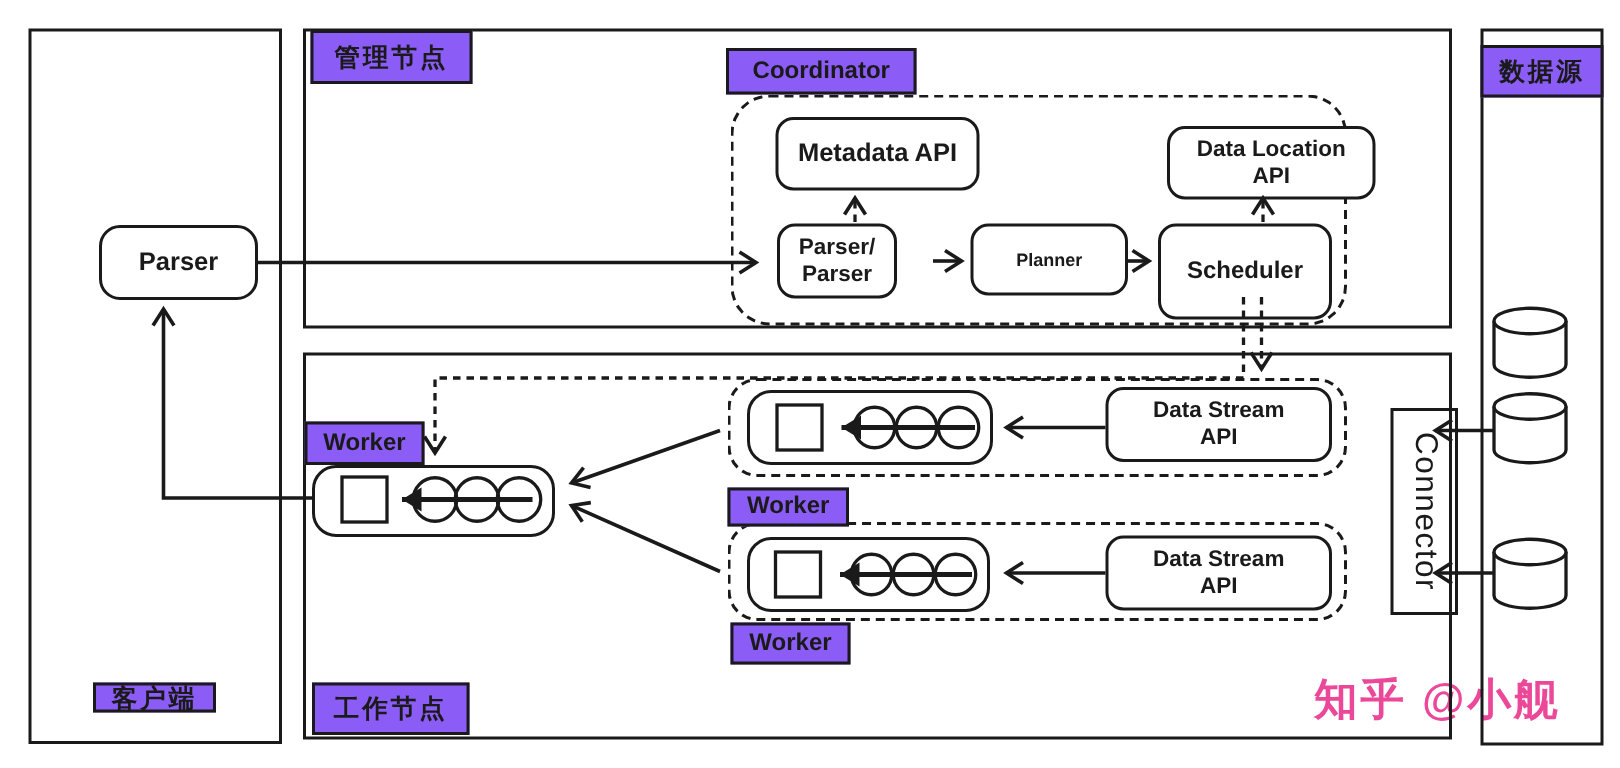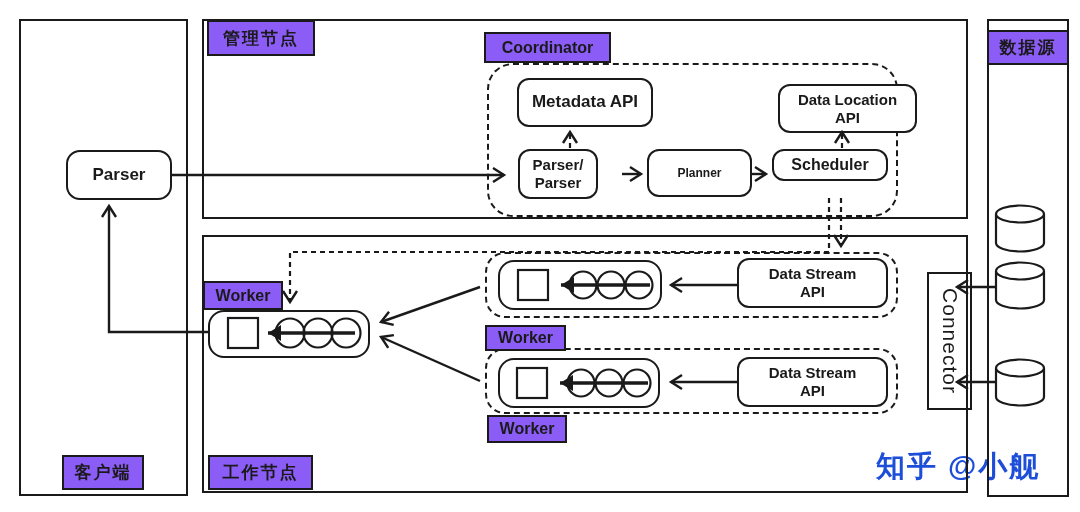--- a/index.html
+++ b/index.html
@@ -19,61 +19,61 @@
     display:flex; flex-direction:column; align-items:center; justify-content:center;
     font-weight:bold; font-size:15px; line-height:1.18; text-align:center;
   }
   .dashedbox{position:absolute; border:2px dashed #1a1a1a; border-radius:20px; background:transparent; box-sizing:border-box;}
   .connector{
     position:absolute; border:2px solid #1a1a1a; background:transparent; box-sizing:border-box;
     display:flex; align-items:center; justify-content:center;
   }
   .connector span{transform:rotate(90deg); white-space:nowrap; font-size:21px; letter-spacing:1px;}
   .watermark{
-    position:absolute; color:#1d4ed8; font-size:29px; font-weight:bold; letter-spacing:2px; white-space:nowrap;
+    position:absolute; color:#ec4899; font-size:29px; font-weight:bold; letter-spacing:2px; white-space:nowrap;
   }
   svg.overlay{position:absolute; left:0; top:0; pointer-events:none;}
 </style>
 </head>
 <body>
 
 <div id="stage">
 
   <div class="watermark" style="left:876px; top:447px;">知乎 @小舰</div>
 
   <div class="panel" style="left:19px; top:19px; width:169px; height:477px;"></div>
   <div class="panel" style="left:202px; top:19px; width:766px; height:200px;"></div>
   <div class="panel" style="left:202px; top:235px; width:766px; height:258px;"></div>
   <div class="panel" style="left:987px; top:19px; width:82px; height:478px;"></div>
 
   <div class="dashedbox" style="left:487px; top:63px; width:411px; height:154px; border-radius:26px;"></div>
   <div class="dashedbox" style="left:485px; top:252px; width:413px; height:66px;"></div>
   <div class="dashedbox" style="left:485px; top:348px; width:413px; height:66px;"></div>
 
   <div class="labelbox" style="left:207px; top:20px; width:108px; height:36px;">管理节点</div>
-  <div class="labelbox" style="left:62px; top:455px; width:82px; height:35px;">客户端</div>
+  <div class="labelbox" style="left:62px; top:455px; width:82px; height:20px;">客户端</div>
   <div class="labelbox" style="left:208px; top:455px; width:105px; height:35px;">工作节点</div>
   <div class="labelbox" style="left:987px; top:30px; width:82px; height:35px;">数据源</div>
   <div class="labelbox en" style="left:484px; top:32px; width:127px; height:31px;">Coordinator</div>
   <div class="labelbox en" style="left:203px; top:281px; width:80px; height:29px;">Worker</div>
   <div class="labelbox en" style="left:485px; top:325px; width:81px; height:26px;">Worker</div>
   <div class="labelbox en" style="left:487px; top:415px; width:80px; height:28px;">Worker</div>
 
   <div class="rbox" style="left:66px; top:150px; width:106px; height:50px; border-radius:14px; font-size:17px;">Parser</div>
   <div class="rbox" style="left:517px; top:78px; width:136px; height:49px; font-size:17px;">Metadata API</div>
   <div class="rbox" style="left:739px; top:84px; width:139px; height:49px;margin-left:39px;">
     <span>Data Location</span>
     <span>API</span>
   </div>
   <div class="rbox" style="left:518px; top:149px; width:80px; height:50px;">
     <span>Parser/</span>
     <span>Parser</span>
   </div>
   <div class="rbox" style="left:647px; top:149px; width:105px; height:48px; font-size:12px;">Planner</div>
-  <div class="rbox" style="left:772px; top:149px; width:116px; height:32px; font-size:16px;">Scheduler</div>
+  <div class="rbox" style="left:772px; top:149px; width:116px; height:64px; font-size:16px;">Scheduler</div>
 
   <div class="rbox" style="left:208px; top:310px; width:162px; height:48px; border-radius:16px;"></div>
   <div class="rbox" style="left:498px; top:260px; width:164px; height:50px; border-radius:16px;"></div>
   <div class="rbox" style="left:498px; top:358px; width:162px; height:50px; border-radius:16px;"></div>
 
   <div class="rbox" style="left:737px; top:258px; width:151px; height:50px;">
     <span>Data Stream</span>
     <span>API</span>
   </div>
   <div class="rbox" style="left:737px; top:357px; width:151px; height:50px;">

